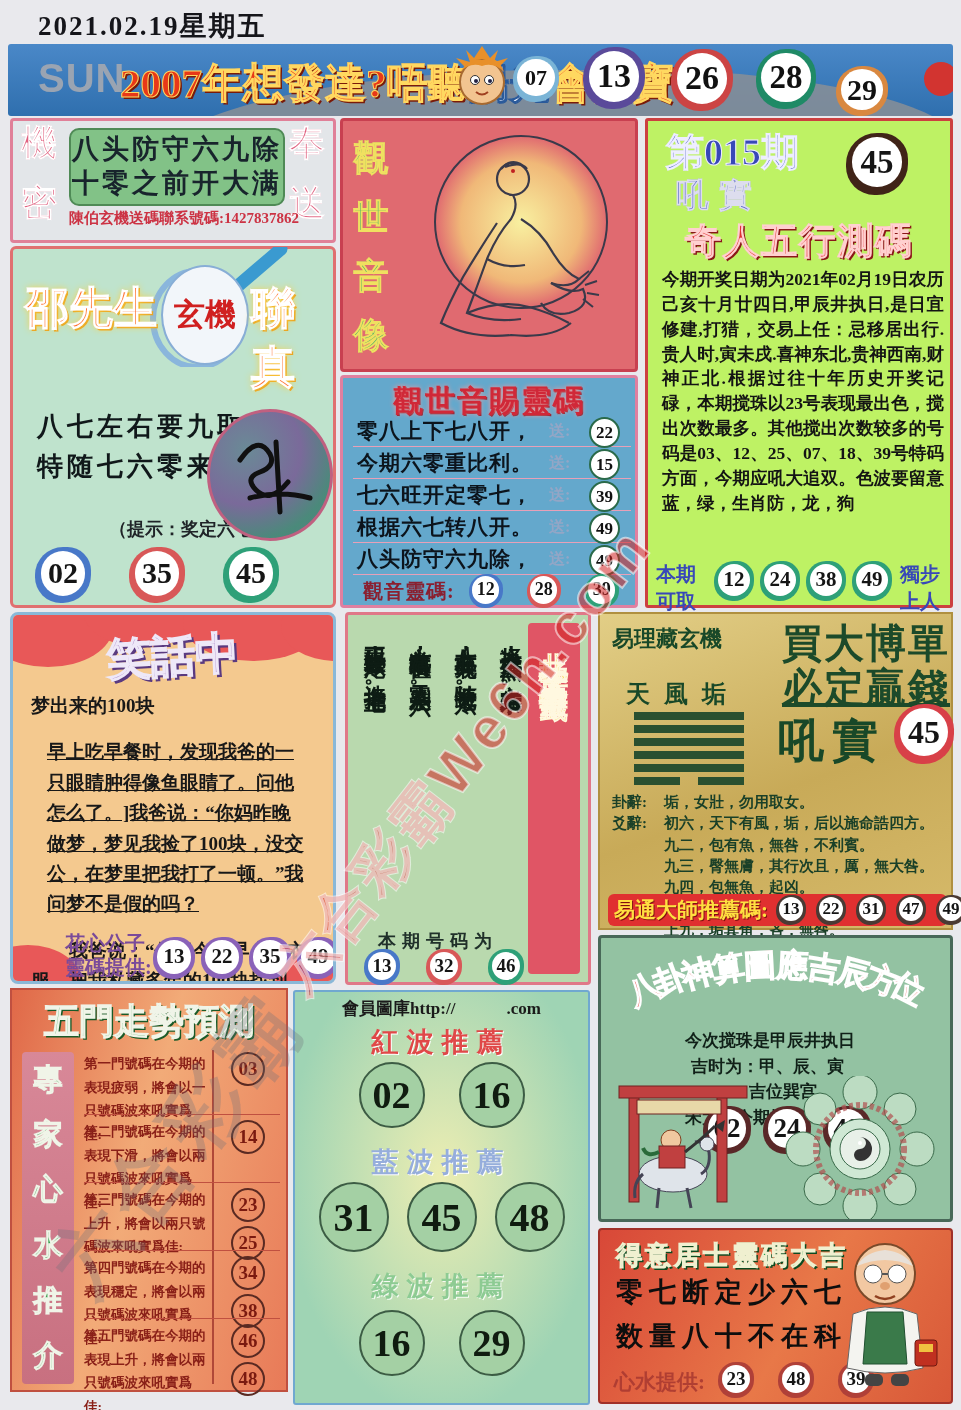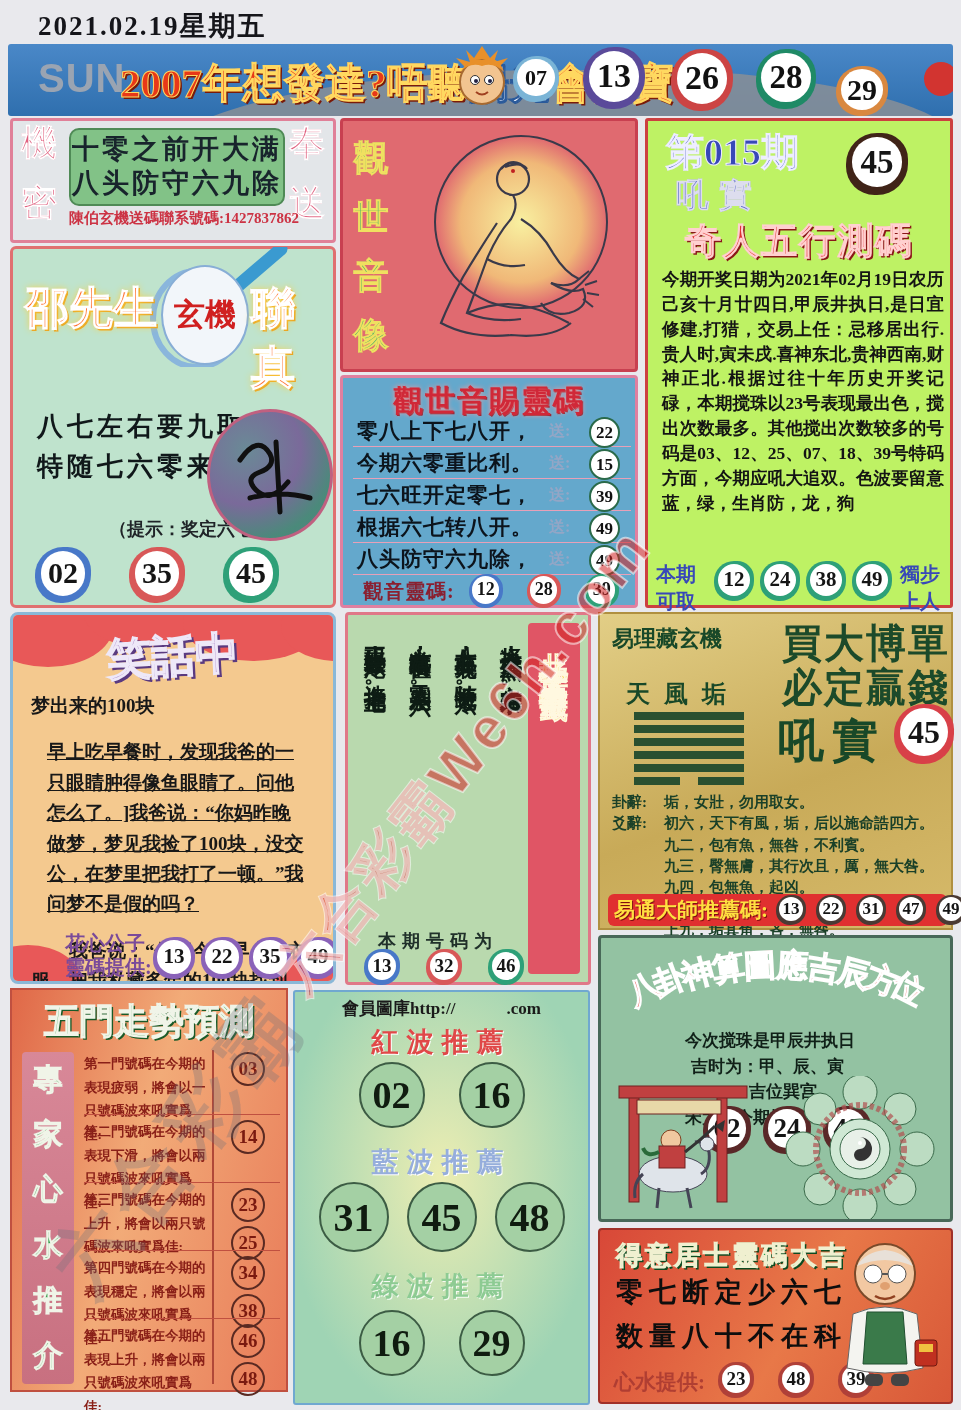--- a/index.html
+++ b/index.html
@@ -222,22 +222,22 @@
       </div>
     <div id="reddot"></div>
   </div>
 
   <div id="pA" class="panel">
     <span class="corner" style="left:8px;top:-2px;">機</span>
     <span class="corner" style="left:8px;top:58px;">密</span>
     <span class="corner" style="right:8px;top:-2px;">奉</span>
     <span class="corner" style="right:8px;top:58px;">送</span>
     <div class="greenbox">
+      <div>八头防守六九除</div>
       <div>十零之前开大满</div>
-      <div>八头防守六九除</div>
     </div>
     <div class="contact">陳伯玄機送碼聯系號碼:1427837862</div>
   </div>
 
   <div id="pB" class="panel">
     <svg class="abs" style="left:118px;top:-2px;width:160px;height:120px;" viewBox="0 0 160 120">
       <line x1="150" y1="2" x2="80" y2="62" stroke="#3a9ad0" stroke-width="13" stroke-linecap="round"></line>
       <ellipse cx="66" cy="72" rx="44" ry="48" fill="none" stroke="#8ab6dc" stroke-width="6"></ellipse>
     </svg>
     <div class="t1">邵先生</div>
@@ -493,21 +493,21 @@
             <span class="in" style="font-size:21px;">49</span>
           </div>
       </div>
       <span class="rgt">獨步上人</span>
     </div>
   </div>
 
   <div id="pJ" class="panel">
     <div class="tag">易理藏玄機</div>
     <div class="big" style="top:2px;">買大博單</div>
-    <div class="big" style="top:46px;">必定贏錢</div>
+    <div class="big" style="top:46px;text-decoration:underline;">必定贏錢</div>
     <div class="hexname">天風垢</div>
     <div class="hex" id="hexagram">
         <div class="hl"></div>
         <div class="hl"></div>
         <div class="hl"></div>
         <div class="hl"></div>
         <div class="hl"></div>
         <div class="hl broken"></div>
       </div>
     <div class="mark">吼實</div>

